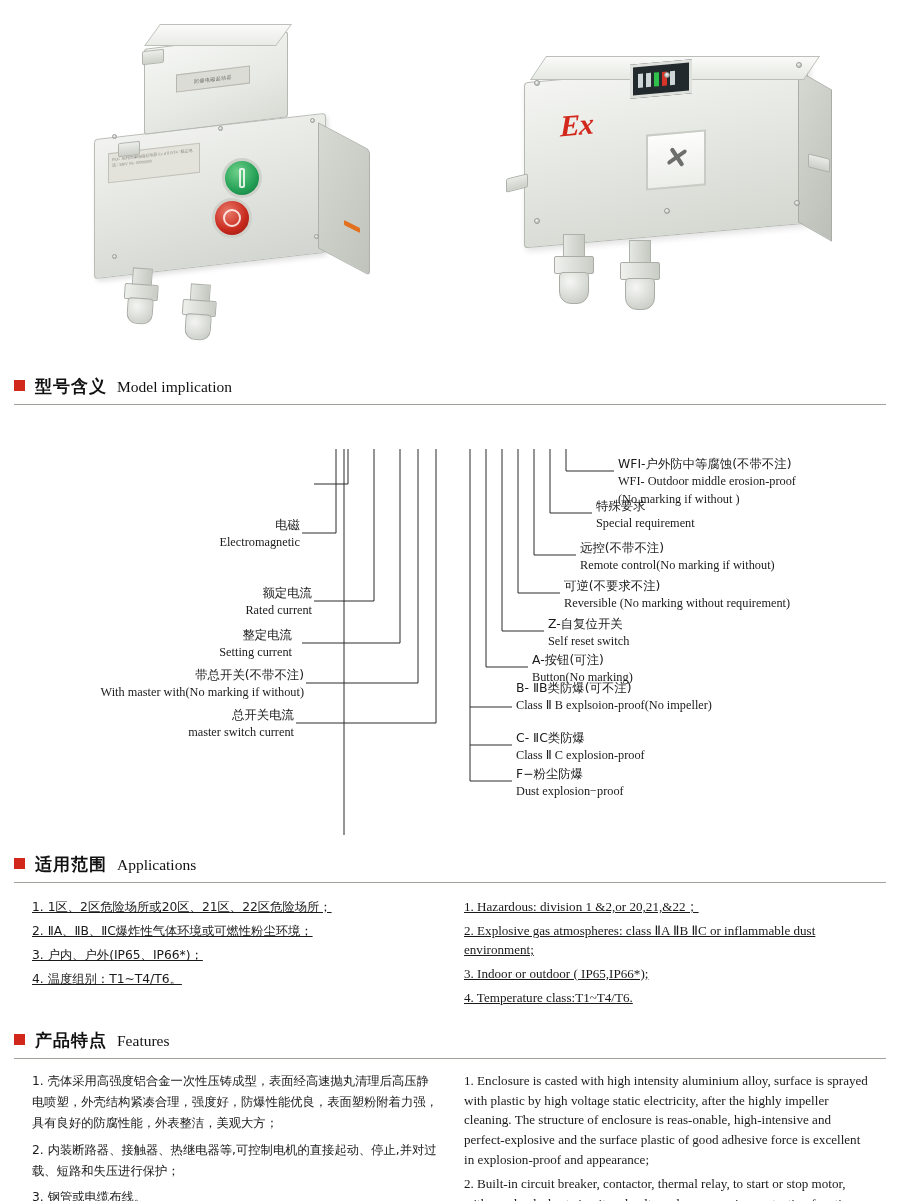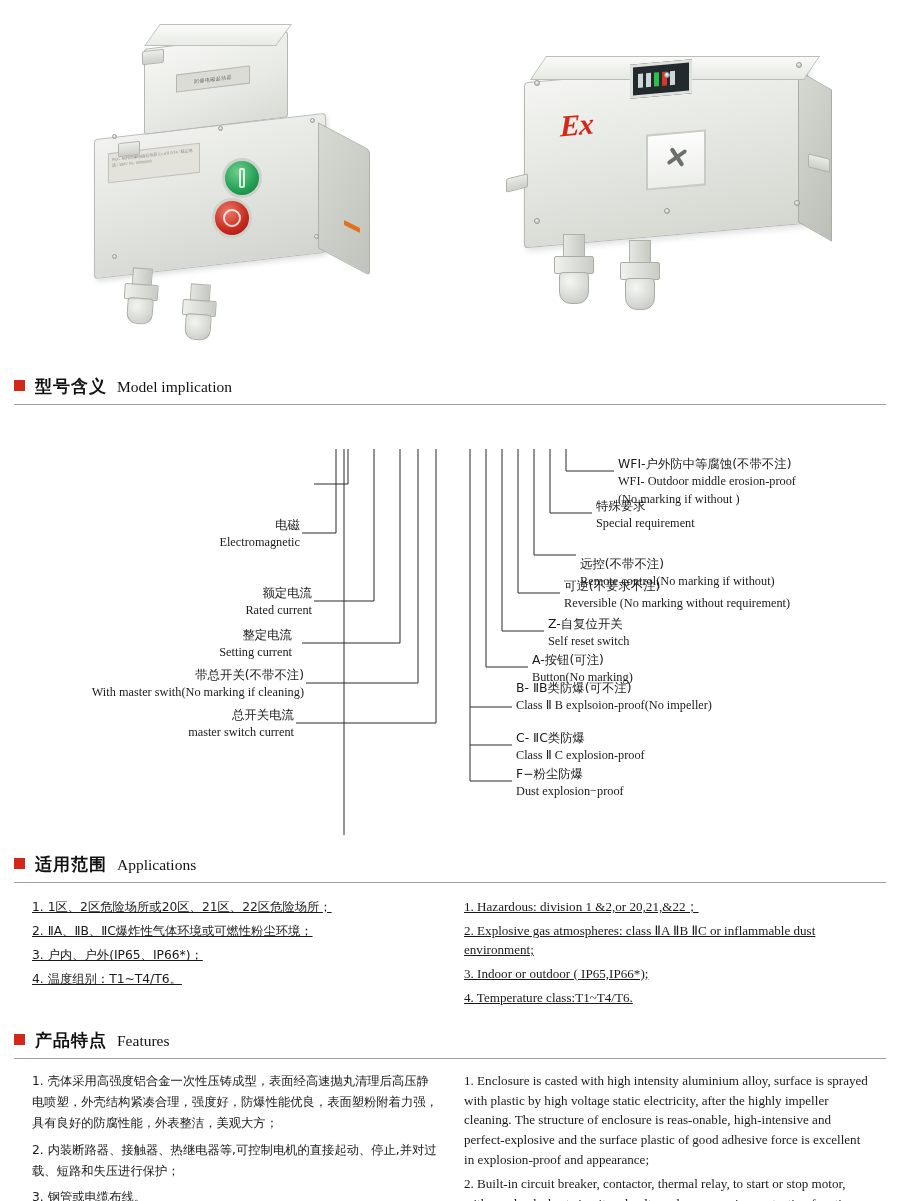--- a/index.html
+++ b/index.html
@@ -536,37 +536,37 @@
     <div class="lbl left" style="left:60px;top:169px;width:238px">
       <span class="cn">额定电流</span><br>
       <span>Rated current</span>
     </div>
     <div class="lbl left" style="left:52px;top:211px;width:226px">
       <span class="cn">整定电流</span><br>
       <span>Setting current</span>
     </div>
     <div class="lbl left" style="left:0px;top:251px;width:290px">
       <span class="cn">带总开关(不带不注)</span><br>
-      <span>With master swith(No marking if cleaning)</span>
+      <span>With master with(No marking if without)</span>
     </div>
     <div class="lbl left" style="left:40px;top:291px;width:240px">
       <span class="cn">总开关电流</span><br>
       <span>master switch current</span>
     </div>
 
     <div class="lbl right" style="left:604px;top:40px">
       <span class="cn">WFI-户外防中等腐蚀(不带不注)</span><br>
       <span>WFI- Outdoor middle erosion-proof</span><br>
       <span>(No marking  if without )</span>
     </div>
     <div class="lbl right" style="left:582px;top:82px">
       <span class="cn">特殊要求</span><br>
       <span>Special requirement</span>
     </div>
-    <div class="lbl right" style="left:566px;top:140px">
+    <div class="lbl right" style="left:566px;top:124px">
       <span class="cn">远控(不带不注)</span><br>
       <span>Remote control(No marking if without)</span>
     </div>
     <div class="lbl right" style="left:550px;top:162px">
       <span class="cn">可逆(不要求不注)</span><br>
       <span>Reversible (No marking without requirement)</span>
     </div>
     <div class="lbl right" style="left:534px;top:200px">
       <span class="cn">Z-自复位开关</span><br>
       <span>Self reset switch</span>

